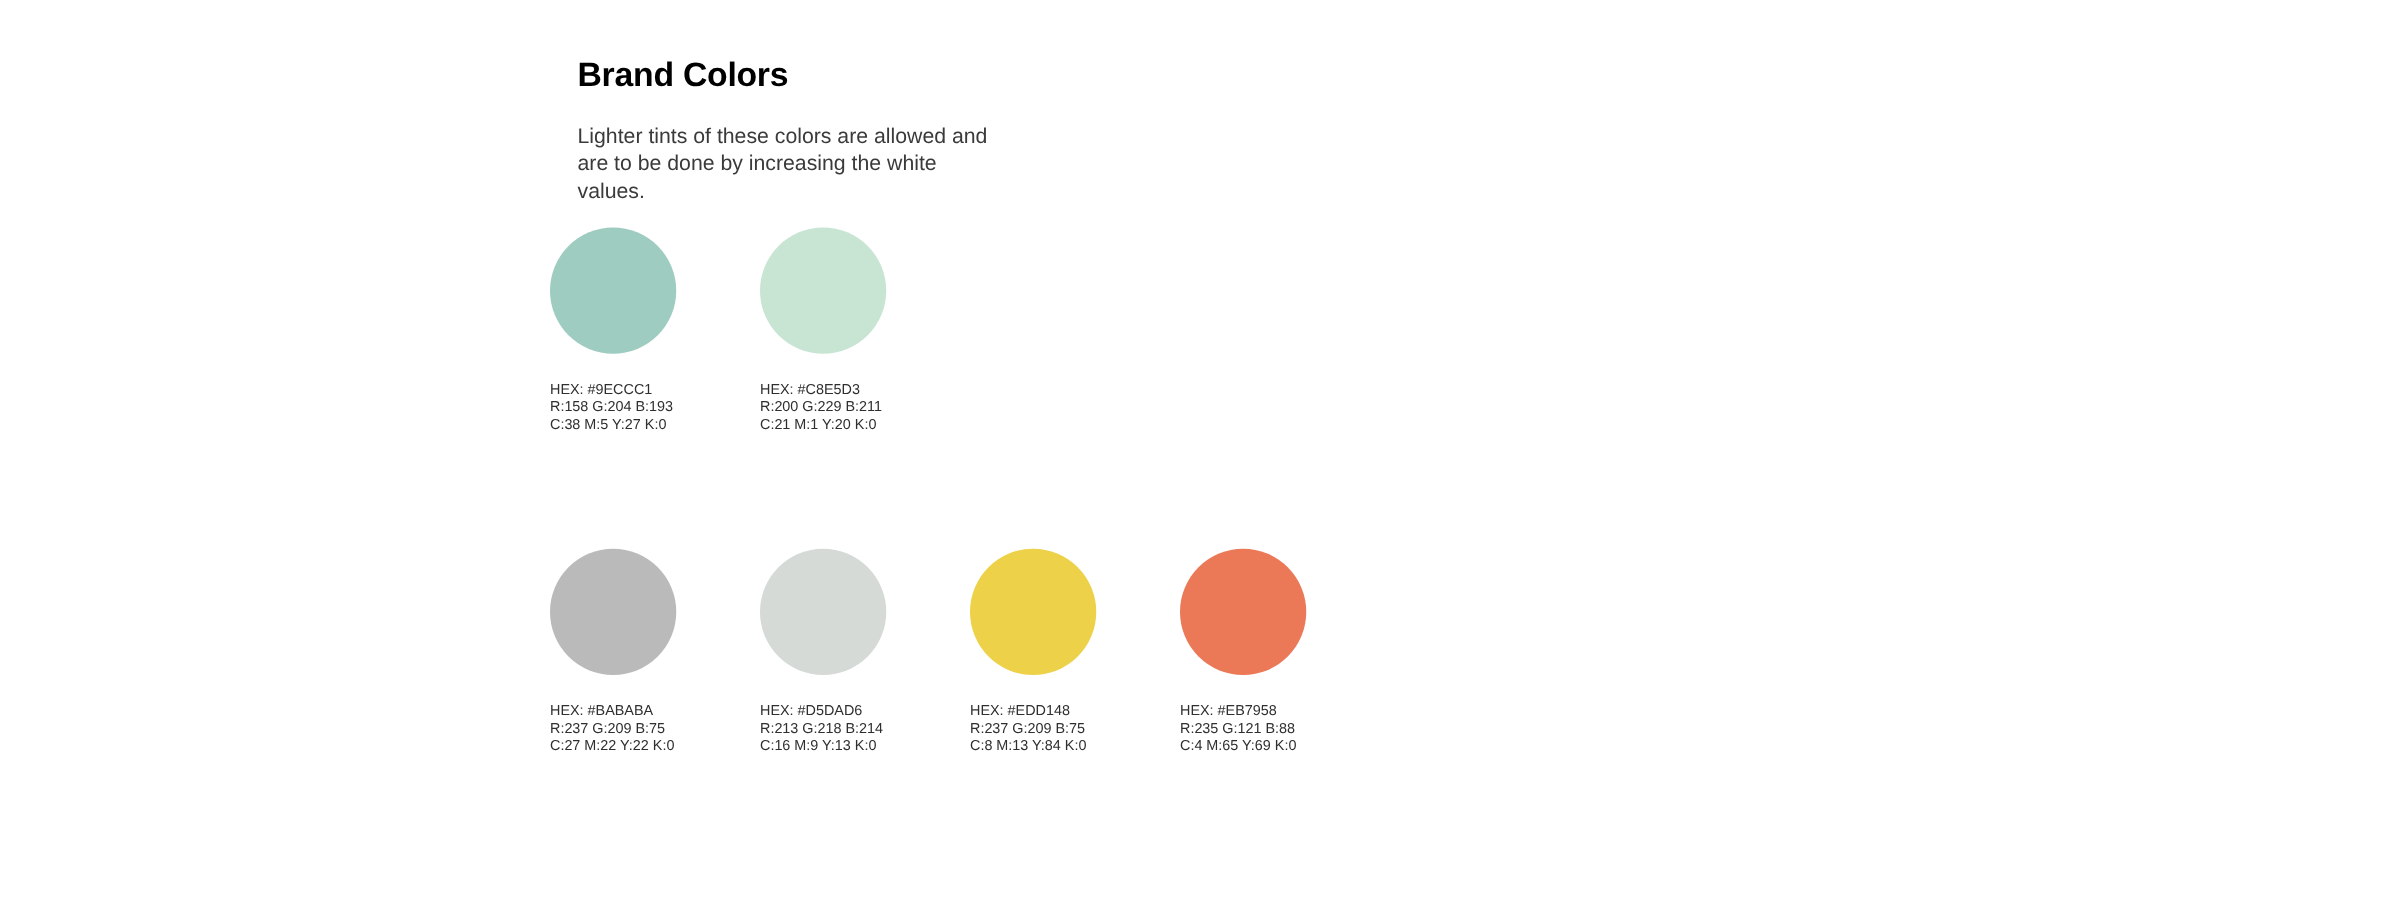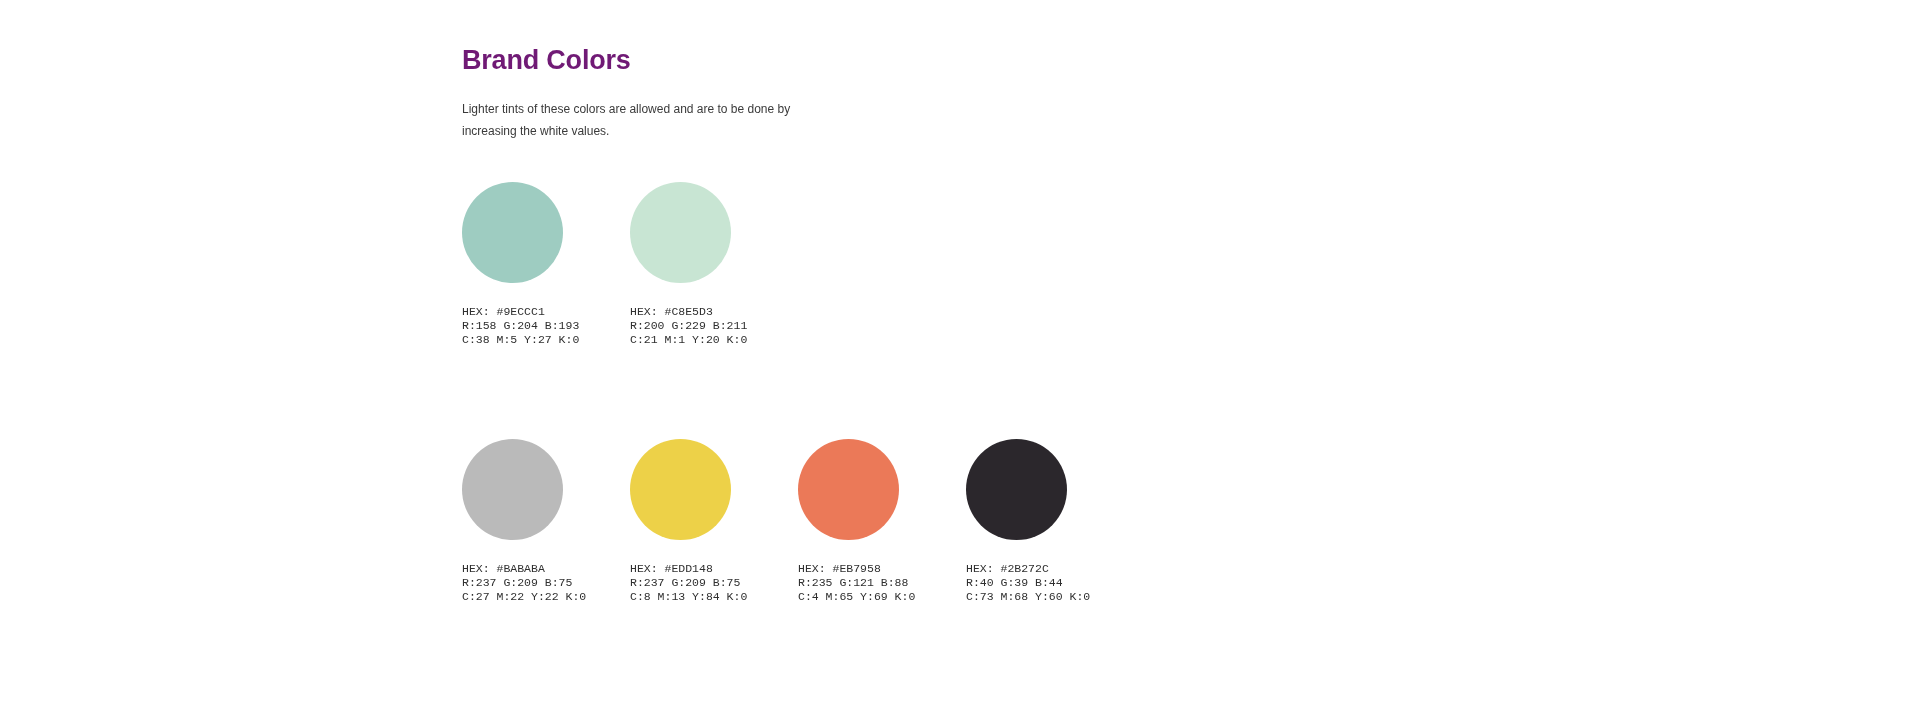--- a/index.html
+++ b/index.html
@@ -28,40 +28,39 @@
     top: 0;
     width: 1300px;
   }
 
   .page-title {
     margin: 0;
     padding-top: 44px;
     font-size: 27px;
     font-weight: bold;
     letter-spacing: -0.2px;
-    color: #701a75;
+    color: #000000;
     line-height: 1.2;
   }
 
   .page-description {
     margin: 0;
     padding-top: 22px;
-    font-size: 12px;
+    font-size: 17px;
     font-weight: normal;
     line-height: 22px;
     color: #3a3a3a;
     width: 340px;
   }
 
   .swatch-grid {
     position: absolute;
-    left: 462px;
+    left: 440px;
     top: 182px;
     width: 1300px;
-    font-family: Liberation Mono, monospace;
   }
 
   .swatch-row {
     display: flex;
     flex-direction: row;
     align-items: flex-start;
   }
 
   .swatch-row.row-second {
     margin-top: 91px;
@@ -138,45 +137,45 @@
 
       <div class="swatch-cell">
         <span class="swatch-circle" style="background-color: rgb(186, 186, 186);"></span>
         <span class="swatch-info">
           <span class="line">HEX: #BABABA</span>
           <span class="line">R:237 G:209 B:75</span>
           <span class="line">C:27 M:22 Y:22 K:0</span>
         </span>
       </div>
 
+      <div class="swatch-cell">
+        <span class="swatch-circle" style="background-color: rgb(213, 218, 214);"></span>
+        <span class="swatch-info">
+          <span class="line">HEX: #D5DAD6</span>
+          <span class="line">R:213 G:218 B:214</span>
+          <span class="line">C:16 M:9 Y:13 K:0</span>
+        </span>
+      </div>
 
       <div class="swatch-cell">
         <span class="swatch-circle" style="background-color: rgb(237, 209, 72);"></span>
         <span class="swatch-info">
           <span class="line">HEX: #EDD148</span>
           <span class="line">R:237 G:209 B:75</span>
           <span class="line">C:8 M:13 Y:84 K:0</span>
         </span>
       </div>
 
       <div class="swatch-cell">
         <span class="swatch-circle" style="background-color: rgb(235, 121, 88);"></span>
         <span class="swatch-info">
           <span class="line">HEX: #EB7958</span>
           <span class="line">R:235 G:121 B:88</span>
           <span class="line">C:4 M:65 Y:69 K:0</span>
         </span>
       </div>
 
-      <div class="swatch-cell">
-        <span class="swatch-circle" style="background-color: rgb(43, 39, 44);"></span>
-        <span class="swatch-info">
-          <span class="line">HEX: #2B272C</span>
-          <span class="line">R:40 G:39 B:44</span>
-          <span class="line">C:73 M:68 Y:60 K:0</span>
-        </span>
-      </div>
 
     </div>
 
   </div>
 
 </div>
 
 </body></html>

